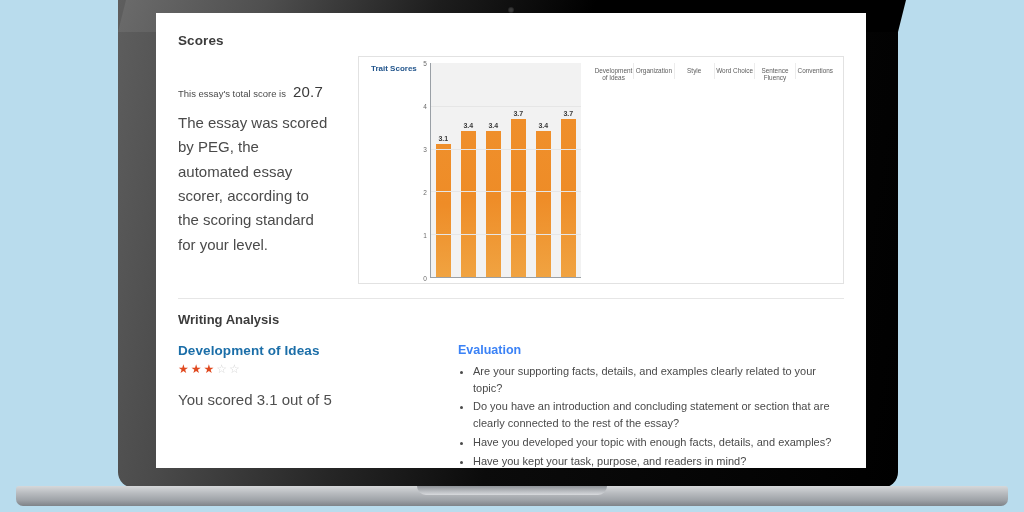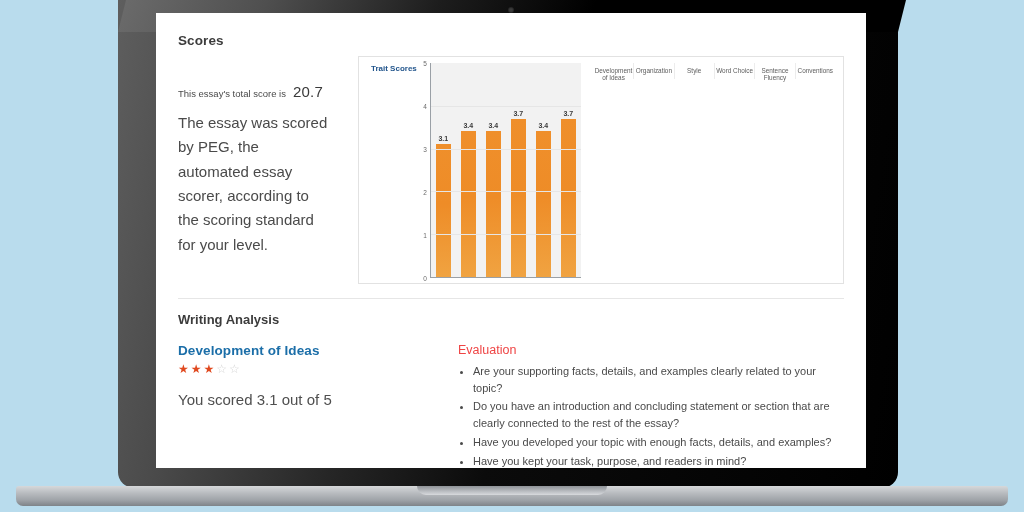--- a/index.html
+++ b/index.html
@@ -270,22 +270,22 @@
   .score-text {
     margin-top: 16px;
     font-size: 15px;
     color: #4f4f4f;
   }
 
   .wa-right { flex: 1; }
 
   .sub-head {
     font-size: 12.5px;
-    color: #ef4444;
-    font-weight: normal;
+    color: #3b82f6;
+    font-weight: bold;
   }
 
   .bullets {
     margin: 6px 0 0 15px;
     padding: 0;
   }
   .bullets li {
     font-size: 11px;
     line-height: 1.52;
     color: #4a4a4a;

